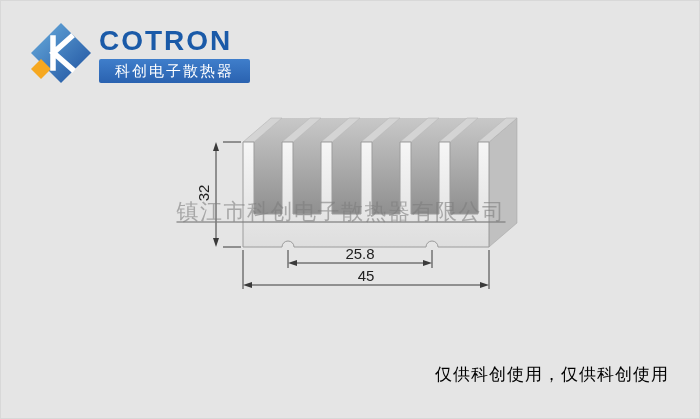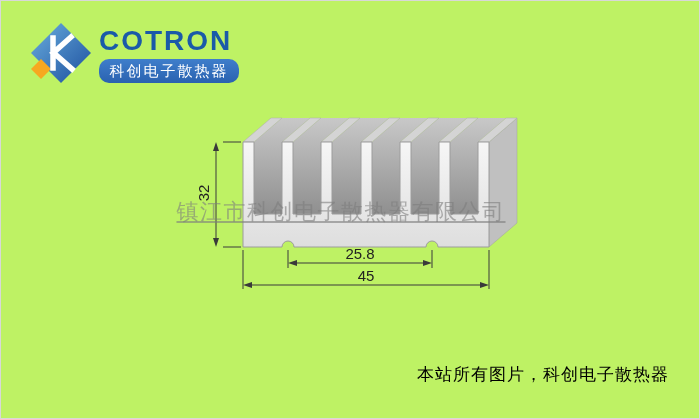--- a/index.html
+++ b/index.html
@@ -1,30 +1,30 @@
 <!DOCTYPE html>
 <html><head>
 <meta charset="utf-8">
 <style>
   * { margin:0; padding:0; box-sizing:border-box; }
   html,body { background:#ffffff; font-family:"Liberation Sans", sans-serif; }
   .canvas {
     position:relative; width:700px; height:419px;
-    background:#bef264; border:1px solid #d8d8d8; overflow:hidden;
+    background:#e5e5e5; border:1px solid #d8d8d8; overflow:hidden;
   }
   
   .logo { position:absolute; left:28px; top:20px; display:flex; align-items:flex-start; }
   .logo-mark { width:64px; height:64px; display:block; }
   .logo-col { margin-left:6px; display:flex; flex-direction:column; }
   .brand {
     margin-top:6px; font-size:28px; font-weight:bold; line-height:28px;
     color:#1a5aa8; letter-spacing:2px;
   }
   .badge {
-    margin-top:4px; width:140px; height:24px; border-radius:10px;
+    margin-top:4px; width:151px; height:24px; border-radius:2px;
     background:linear-gradient(180deg,#3f7ecb,#2a62b0);
     color:#ffffff; font-size:15px; letter-spacing:2px;
     display:flex; align-items:center; justify-content:center;
   }
   
   .drawing { position:absolute; left:0; top:0; }
   .dim-label {
     position:absolute; font-size:15px; color:#222222; text-align:center;
     line-height:18px; background:transparent;
   }
@@ -125,15 +125,15 @@
       <polygon points="488,284 479,281 479,287" fill="#3a3a3a" stroke="none"></polygon>
     </g>
   </svg>
 
   <span class="dim-label dim-height">32</span>
   <span class="dim-label dim-pitch">25.8</span>
   <span class="dim-label dim-width">45</span>
 
   <div class="watermark">镇江市科创电子散热器有限公司</div>
 
-  <div class="footer-note">本站所有图片，科创电子散热器</div>
+  <div class="footer-note">仅供科创使用，仅供科创使用</div>
 
 </div>
 
 </body></html>

